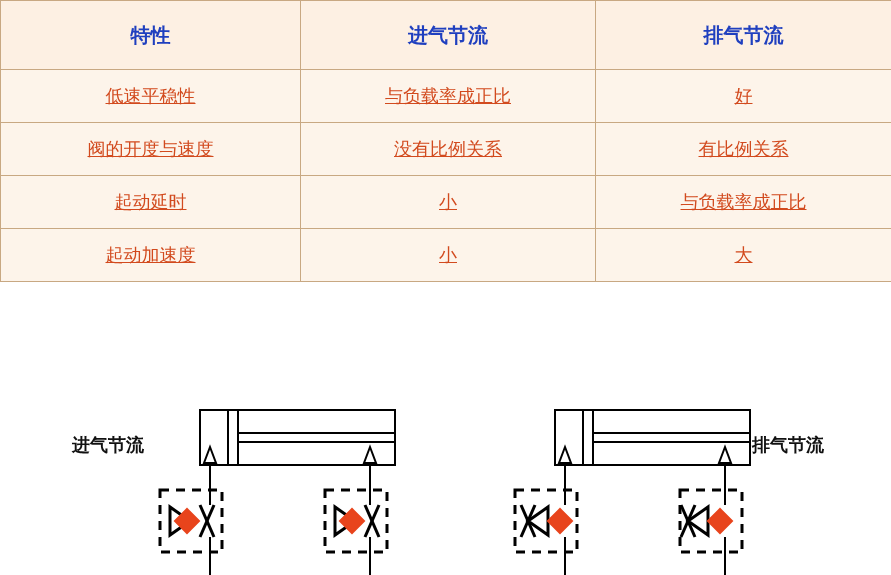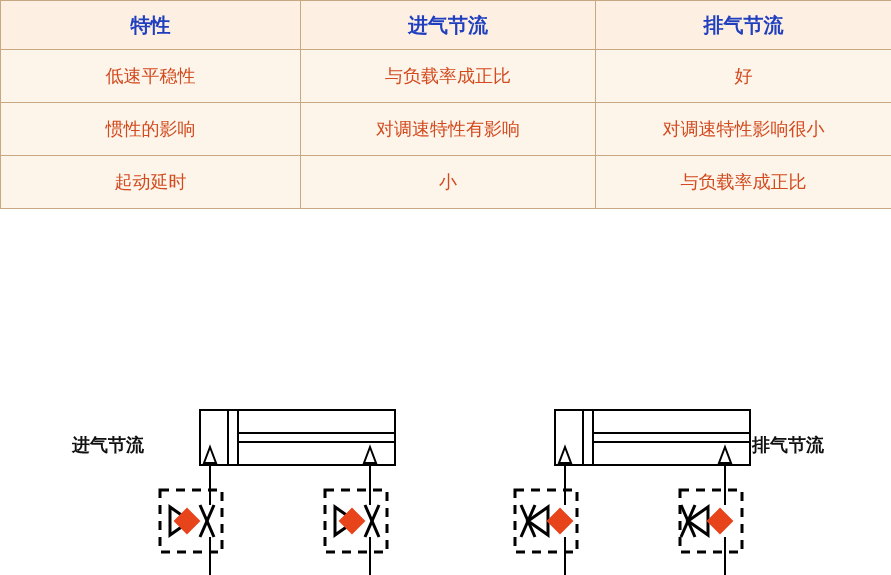--- a/index.html
+++ b/index.html
@@ -30,29 +30,30 @@
     border: 1px solid #c8a882;
     text-align: center;
     vertical-align: middle;
   }
   table.comparison th {
     background: #fdf0e3;
     color: #1f3fbf;
     font-size: 20px;
     font-weight: bold;
     height: 44px;
-    padding: 2px 6px;
+    padding: 12px 6px;
   }
   table.comparison td {
     background: #fdf4ea;
     color: #d24a1e;
     font-size: 18px;
     height: 44px;
     padding: 4px 6px;
     font-weight: normal;
+    text-decoration: underline;
   }
   col.c1 { width: 300px; }
   col.c2 { width: 295px; }
   col.c3 { width: 296px; }
 
   .diagram {
     position: absolute;
     left: 0;
     top: 385px;
     width: 891px;
@@ -86,28 +87,33 @@
         <th>排气节流</th>
       </tr>
     </thead>
     <tbody>
       <tr>
         <td>低速平稳性</td>
         <td>与负载率成正比</td>
         <td>好</td>
       </tr>
       <tr>
-        <td>惯性的影响</td>
-        <td>对调速特性有影响</td>
-        <td>对调速特性影响很小</td>
+        <td>阀的开度与速度</td>
+        <td>没有比例关系</td>
+        <td>有比例关系</td>
       </tr>
       <tr>
         <td>起动延时</td>
         <td>小</td>
         <td>与负载率成正比</td>
+      </tr>
+      <tr>
+        <td>起动加速度</td>
+        <td>小</td>
+        <td>大</td>
       </tr>
     </tbody>
   </table>
 </div>
 
 <div class="diagram">
   <span class="dlabel left">进气节流</span>
   <span class="dlabel right">排气节流</span>
 
   <svg width="891" height="190" viewBox="0 0 891 190">

